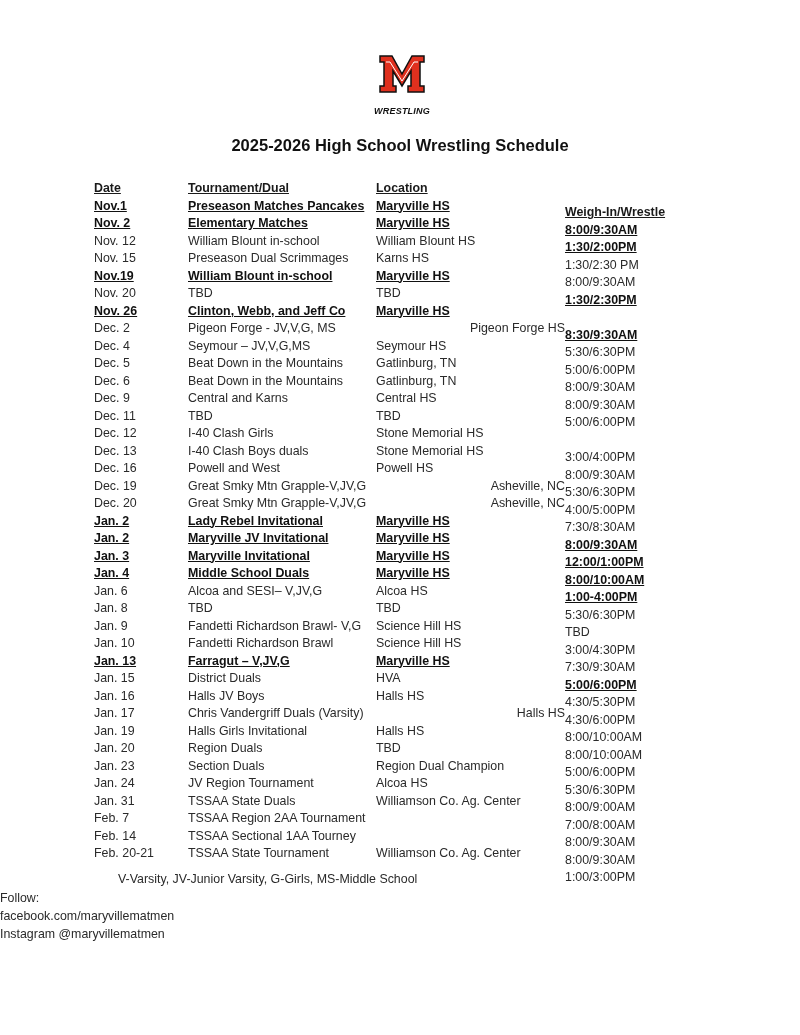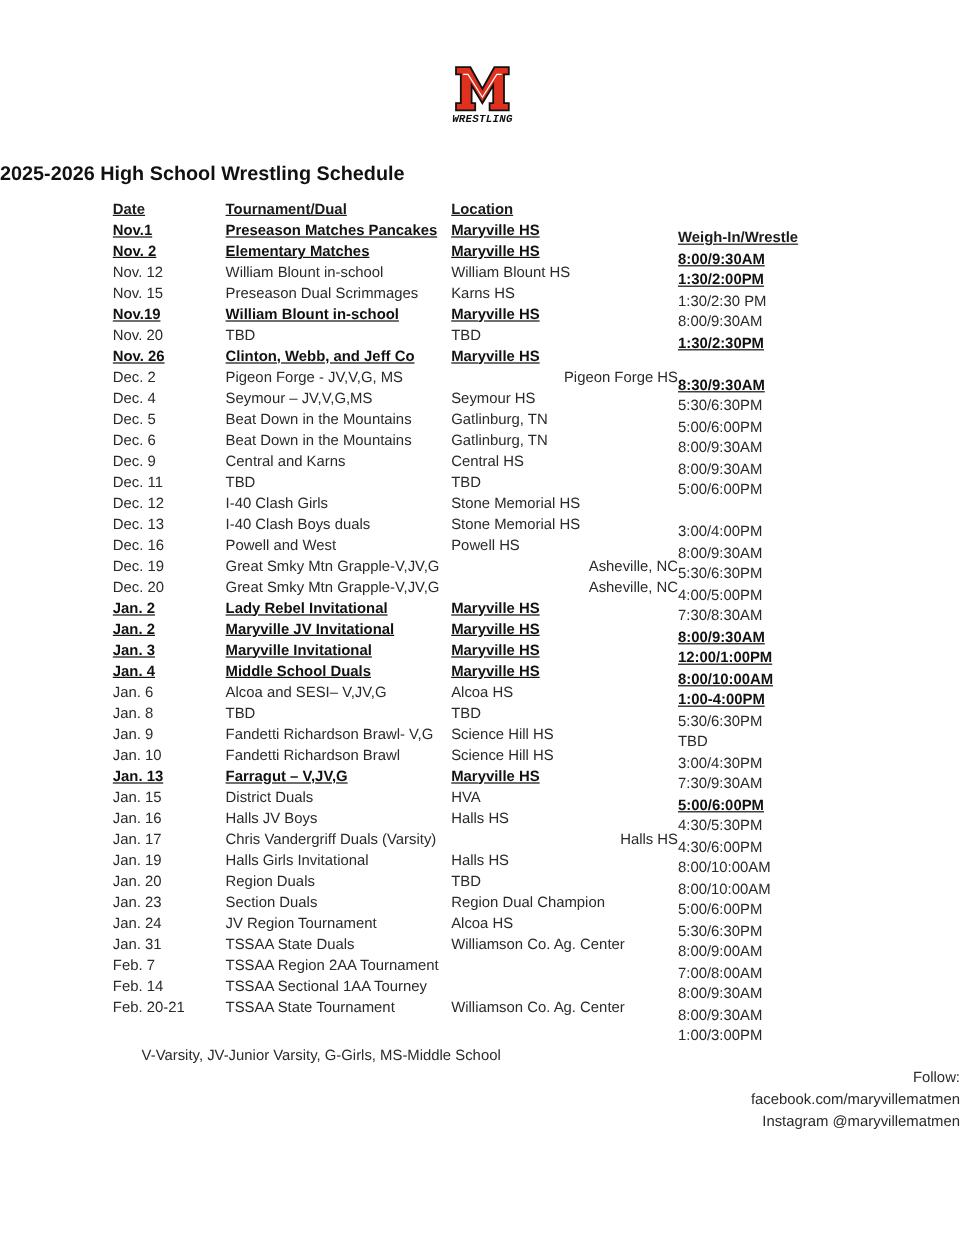--- a/index.html
+++ b/index.html
@@ -9,47 +9,47 @@
       color: #1a1a1a;
     }
     .logo {
       position: absolute; left: 368px; top: 54px; width: 68px; height: 56px;
       text-align: center;
     }
     .logo-m {
       display: block; margin: 0 auto; width: 48px; height: 40px;
     }
     .logo-text {
-      display: block; font-family: Liberation Mono, monospace; font-weight: 700;
+      display: block; font-family: Liberation Sans, sans-serif; font-weight: 700;
       font-style: italic; font-size: 9px; letter-spacing: 0.2px; color: #111;
-      margin-top: 1px;
+      margin-top: 12px;
     }
     .title {
-      position: absolute; left: 0; width: 800px; top: 136px; 
+      position: absolute; left: 0; width: 800px; top: 136px; text-align: center;
       font-weight: 700; font-size: 16.5px; color: #111;
     }
     .table {
-      position: absolute; left: 94px; top: 166px; width: 640px;
+      position: absolute; left: 94px; top: 180px; width: 640px;
       font-size: 12.4px; line-height: 17.5px;
     }
     .row { display: flex; height: 17.5px; white-space: nowrap; }
     .c-date { width: 94px; }
     .c-event { width: 188px; }
     .c-loc { width: 189px; }
     .c-time { width: 160px; margin-top: 24px; }
     .row span { overflow: visible; }
     .hdr span { text-decoration: underline; font-weight: 700; }
     .bold span { font-weight: 700; color: #111; text-decoration: underline; }
     .reg span { color: #2a2a2a; }
     .c-loc.shift { margin-left: -4px; width: 193px; text-align: right; }
     .footer-legend {
       position: absolute; left: 94px; top: 872px; font-size: 12.4px; color: #2a2a2a; margin-left: 24px;
     }
     .follow-block {
-      position: absolute; left: 0; width: 800px; top: 889px; text-align: right;
+      position: absolute; left: 0; width: 800px; top: 889px; text-align: left;
       font-size: 12.4px; line-height: 18px; color: #2a2a2a;
     }
     .follow-block div { display: block; }
   </style>
 </head>
 <body>
 
 <div class="logo">
   <svg class="logo-m" viewBox="0 0 48 40">
     <path d="M2 2 H14 L24 20 L34 2 H46 V8 H42 V32 H46 V38 H30 V32 H33 V17 L24 32 L15 17 V32 H18 V38 H2 V32 H6 V8 H2 Z" fill="#e0301e" stroke="#111" stroke-width="1.5" stroke-linejoin="miter"></path>

